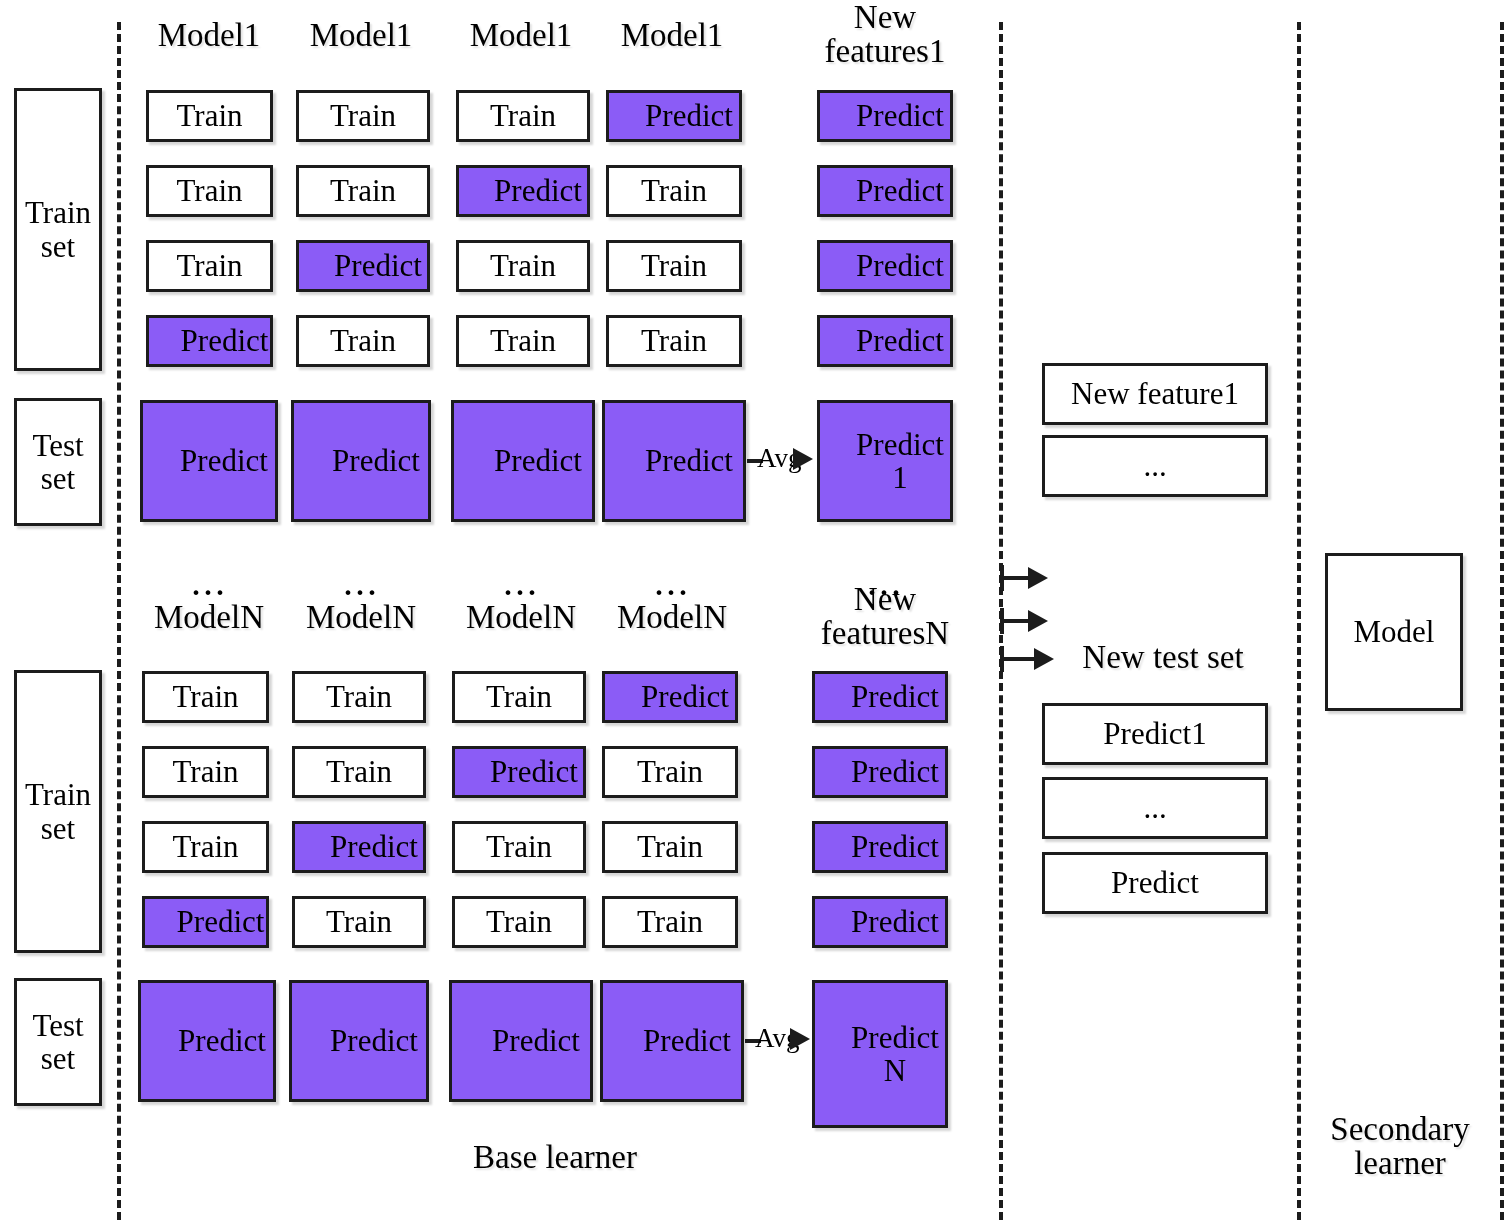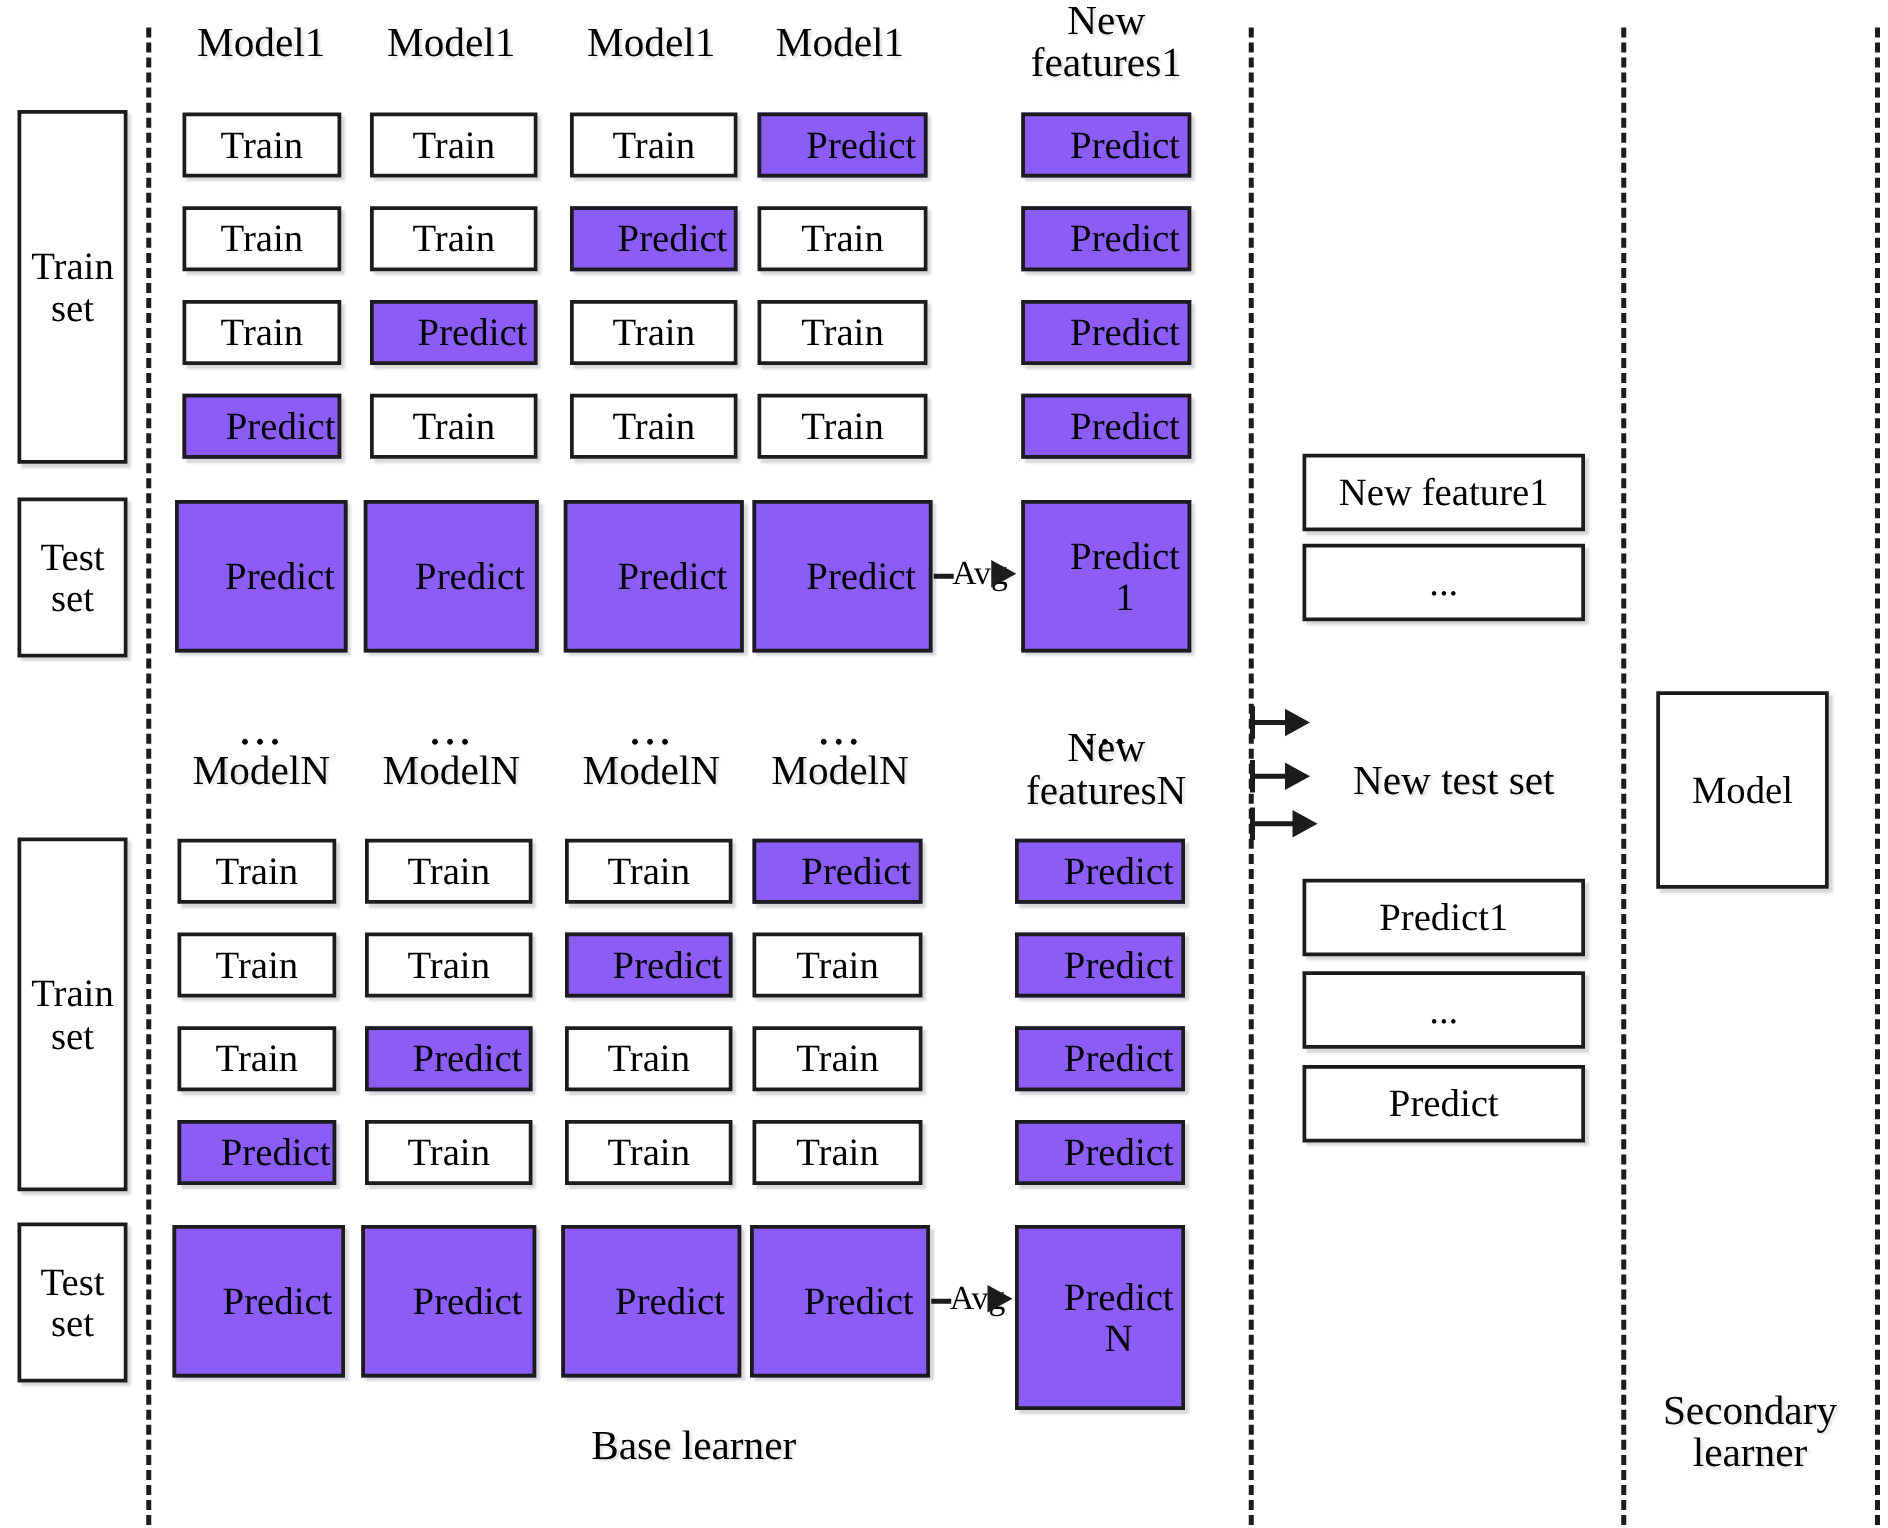--- a/index.html
+++ b/index.html
@@ -69,21 +69,21 @@
     border-left:20px solid #1c1c1c;
   }
   .arrow-tail{
     position:absolute;
     width:0;
     border-left:4px solid #1c1c1c;
   }
   .avg-label{
     position:absolute;
     font-size:27px;
-    text-align:center;
+    text-align:left;
   }
 </style>
 </head>
 <body>
 
 <div id="stage">
 
   <div class="vdash" style="left:117px;top:22px;height:1198px;"></div>
   <div class="vdash" style="left:999px;top:22px;height:1198px;"></div>
   <div class="vdash" style="left:1297px;top:22px;height:1198px;"></div>
@@ -300,21 +300,21 @@
 N</span>
     </div>
 
   <div class="box" style="left:1042px;top:363px;width:226px;height:62px;">
       <span>New feature1</span>
     </div>
   <div class="box" style="left:1042px;top:435px;width:226px;height:62px;">
       <span>...</span>
     </div>
 
-  <div class="lbl" style="left:1030px;top:608px;width:266px;font-family:Liberation Serif, serif;">New test set</div>
+  <div class="lbl" style="left:1030px;top:640px;width:266px;font-family:Liberation Serif, serif;">New test set</div>
   <div class="box" style="left:1042px;top:703px;width:226px;height:62px;">
       <span>Predict1</span>
     </div>
   <div class="box" style="left:1042px;top:777px;width:226px;height:62px;">
       <span>...</span>
     </div>
   <div class="box" style="left:1042px;top:852px;width:226px;height:62px;">
       <span>Predict</span>
     </div>
 

